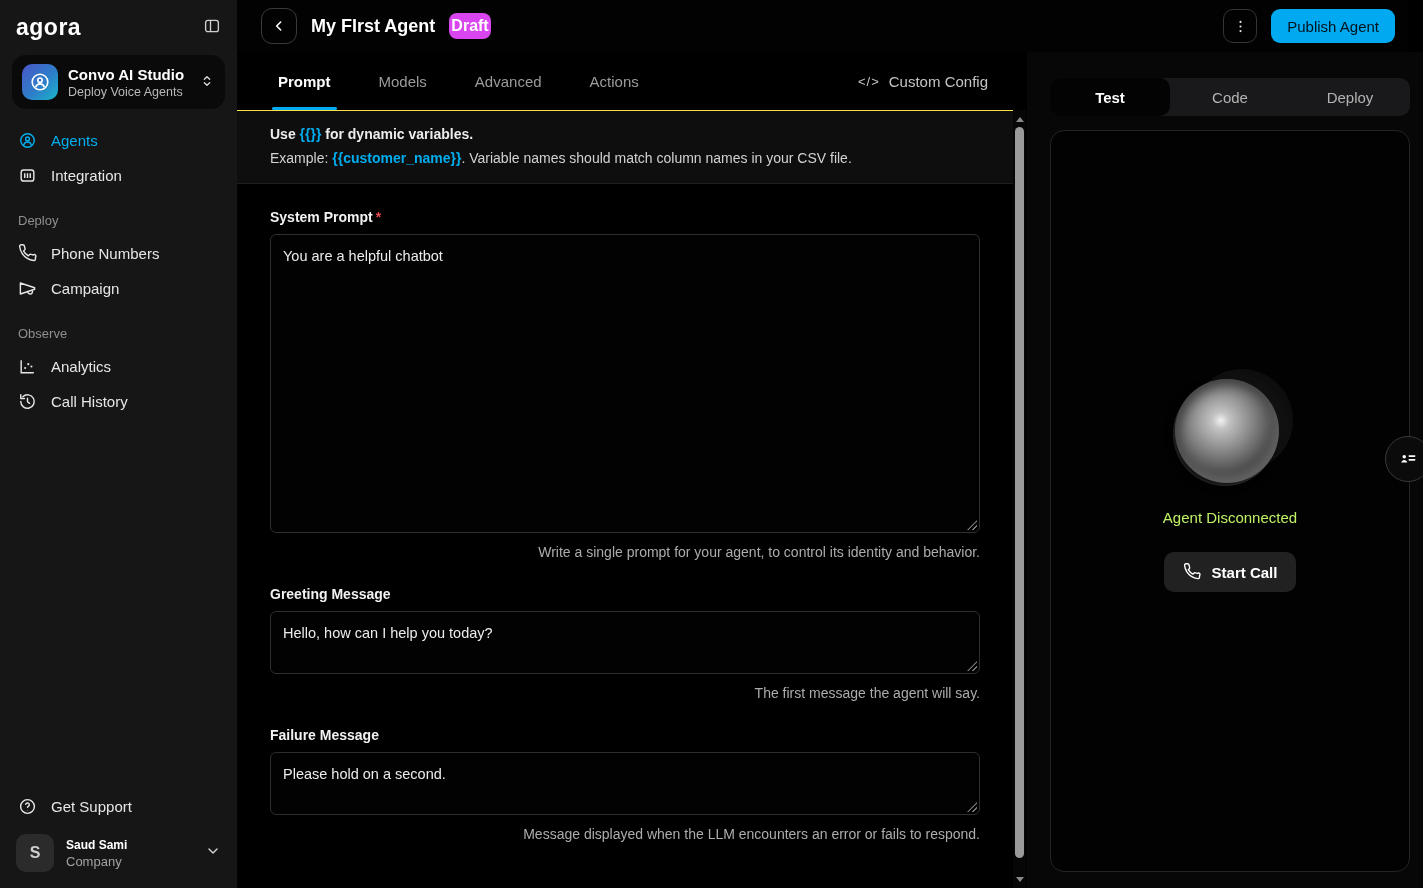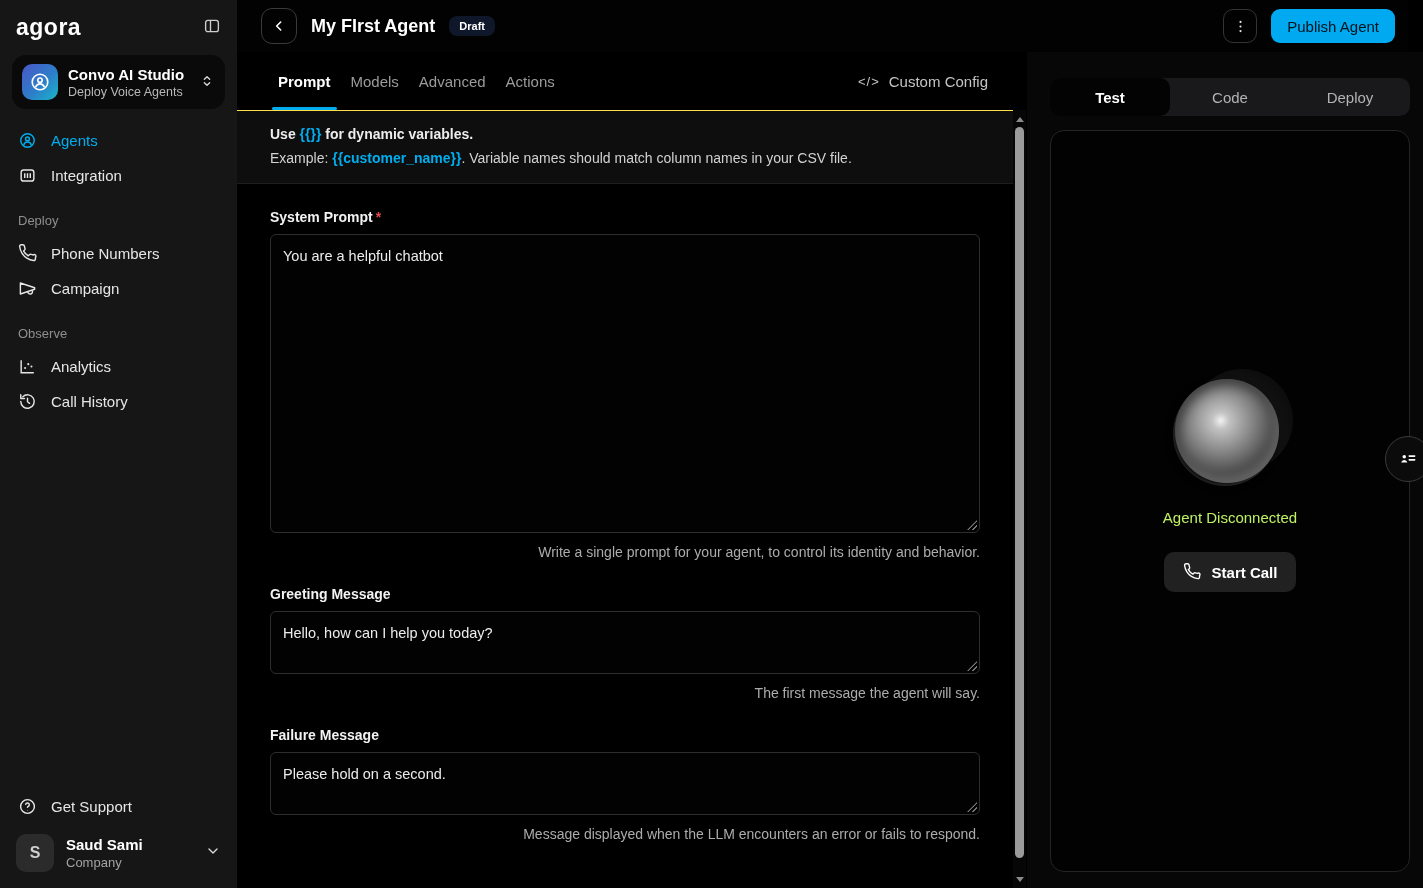--- a/index.html
+++ b/index.html
@@ -20,39 +20,39 @@
   .ws-title { font-size:15px; font-weight:700; color:#fff; }
   .ws-sub { font-size:12.5px; color:#b9b9b9; margin-top:2px; }
   .ws-chevrons svg { width:16px; height:16px; color:#d9d9d9; }
   .nav-item { display:flex; align-items:center; gap:14px; padding:8px 6px; font-size:15px; color:#e6e6e6; border-radius:8px; cursor:pointer; text-decoration:none; }
   .nav-item svg { width:19px; height:19px; flex:0 0 auto; }
   .nav-item.cyan { color:#00AEEF; }
   .section-label { font-size:13px; color:#8f8f8f; padding:20px 6px 8px; }
   .sb-spacer { flex:1; }
   .user-row { display:flex; align-items:center; gap:12px; padding:10px 4px 2px; cursor:pointer; }
   .avatar { width:38px; height:38px; border-radius:10px; background:#2b2b2b; color:#cfcfcf; font-size:16px; font-weight:700; display:flex; align-items:center; justify-content:center; flex:0 0 auto; }
-  .user-name { font-size:15px; font-weight:700; color:#fff; }
+  .user-name { font-size:12px; font-weight:700; color:#fff; }
   .user-org { font-size:13px; color:#a3a3a3; margin-top:2px; }
   .user-chev { margin-left:auto; color:#d9d9d9; }
   .user-chev svg { width:16px; height:16px; }
 
   
   .topbar { position:absolute; left:237px; top:0; right:15px; height:52px; background:#020202; display:flex; align-items:center; gap:14px; padding:0 13px 0 24px; }
   .back-btn { width:36px; height:36px; border-radius:11px; border:1px solid #3a3a3a; background:transparent; color:#fff; display:flex; align-items:center; justify-content:center; cursor:pointer; }
   .back-btn svg { width:16px; height:16px; }
   .page-title { font-size:18px; font-weight:700; color:#fff; }
-  .badge { background:#0f172a; color:#fff; font-size:11px; font-weight:700; border-radius:8px; padding:4px 10px; }
+  .badge { background:#d946ef; color:#fff; font-size:16px; font-weight:700; border-radius:8px; padding:4px 2px; }
   .tb-spacer { flex:1; }
   .dots-btn { width:34px; height:34px; border-radius:10px; border:1px solid #343434; background:transparent; color:#e6e6e6; display:flex; align-items:center; justify-content:center; cursor:pointer; }
   .dots-btn svg { width:17px; height:17px; }
   .publish-btn { height:34px; border:none; border-radius:9px; background:#00A9F0; color:#00131d; font-size:15px; font-weight:500; padding:0 16px; cursor:pointer; font-family:inherit; }
 
   
   .editor { position:absolute; left:237px; top:52px; width:776px; bottom:0; background:#000; }
-  .tabs-row { height:58px; display:flex; align-items:stretch; gap:20px; padding:0 25px 0 41px; }
+  .tabs-row { height:58px; display:flex; align-items:stretch; gap:48px; padding:0 25px 0 41px; }
   .tab { display:flex; align-items:center; font-size:15px; color:#9b9b9b; cursor:pointer; position:relative; background:none; border:none; font-family:inherit; }
   .tab.active { color:#fff; font-weight:700; }
   .tab.active::after { content:""; position:absolute; left:-6px; right:-6px; bottom:0; height:3px; background:#00AEEF; border-radius:2px; }
   .custom-config { margin-left:auto; display:flex; align-items:center; gap:9px; font-size:15px; color:#c4c4c4; cursor:pointer; background:none; border:none; font-family:inherit; }
   .cc-icon { font-size:13px; letter-spacing:1px; color:#c4c4c4; }
   .info-box { background:#0E0E0E; border-top:1px solid #fde047; border-bottom:1px solid #1e1e1e; padding:15px 33px 17px; }
   .info-l1 { font-size:14px; font-weight:700; color:#ededed; }
   .info-l2 { font-size:14px; color:#d2d2d2; margin-top:8px; }
   .var { color:#00AEEF; font-weight:700; }
   .form { padding:25px 33px 0; }

